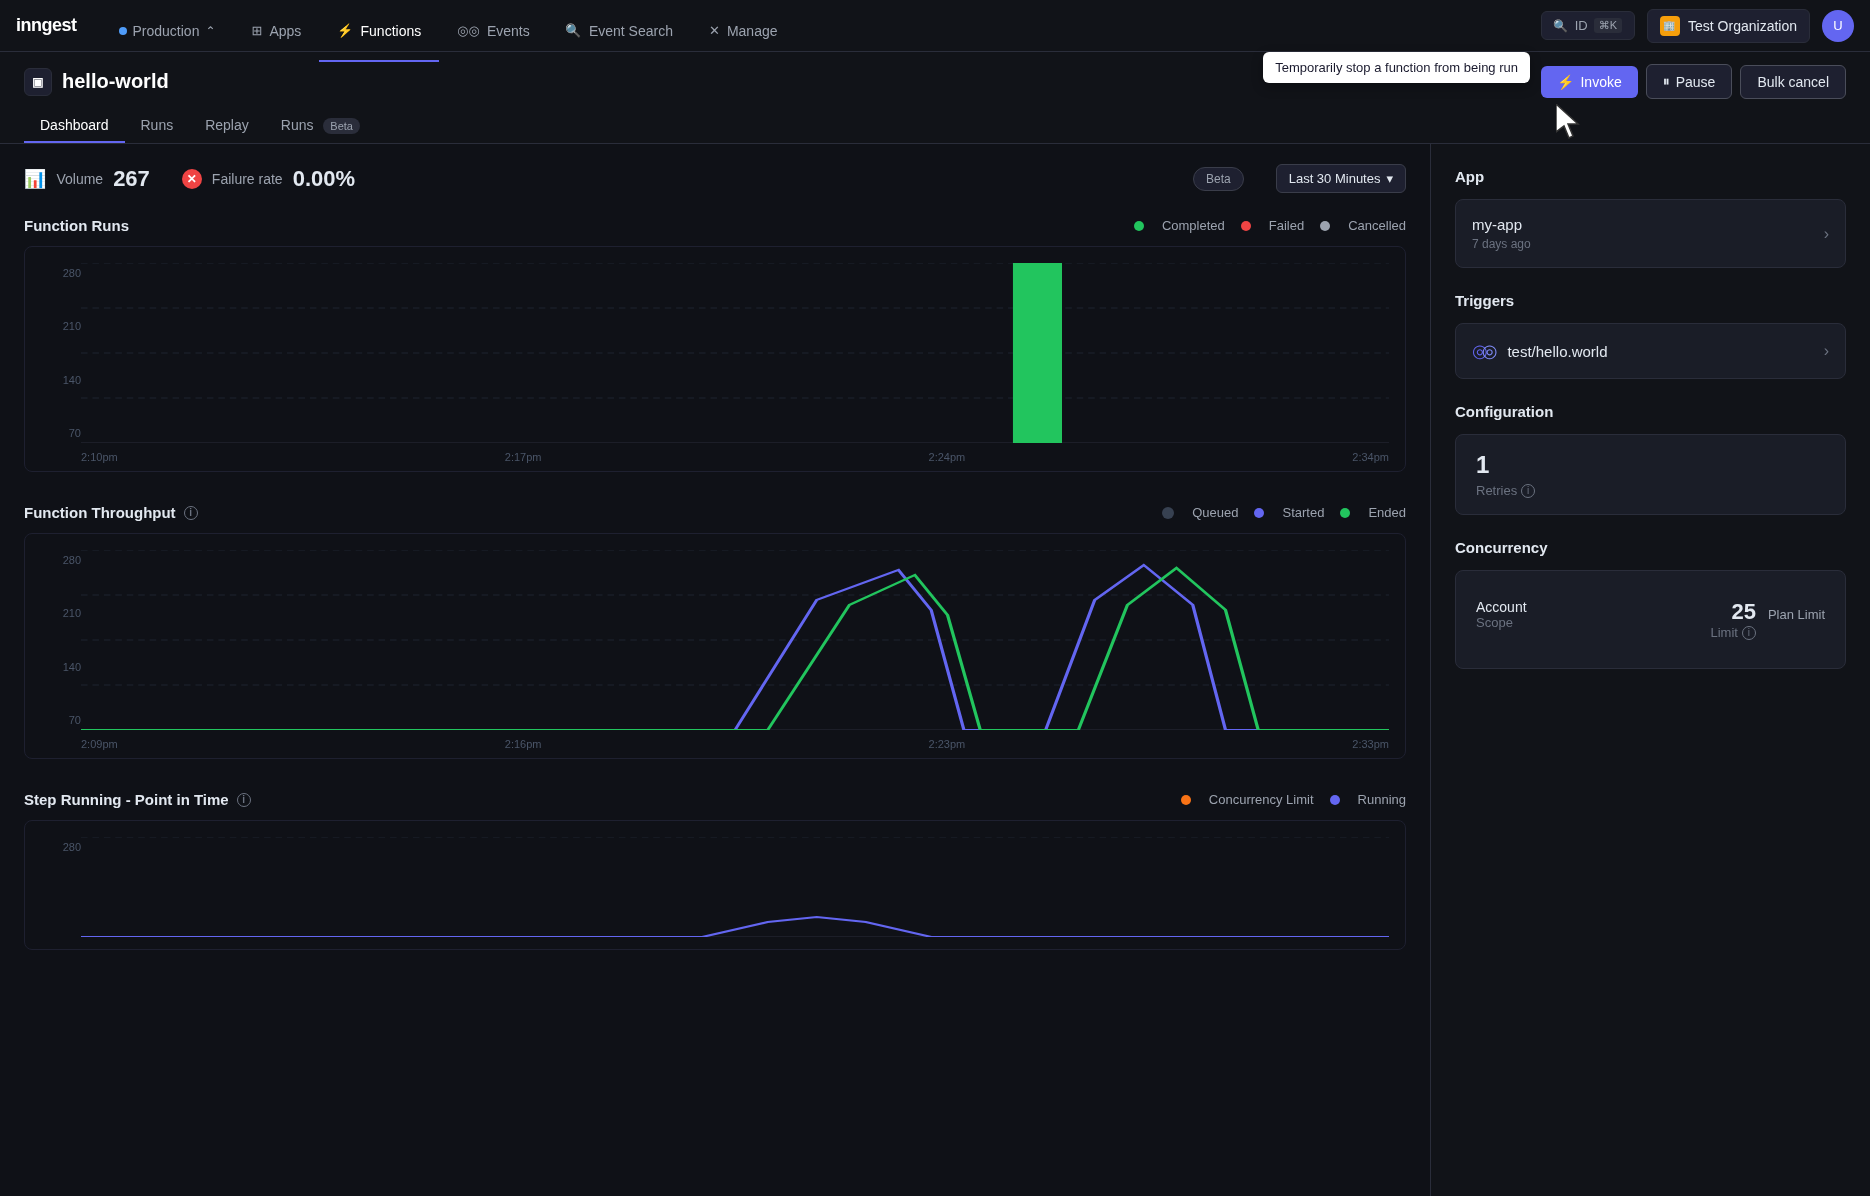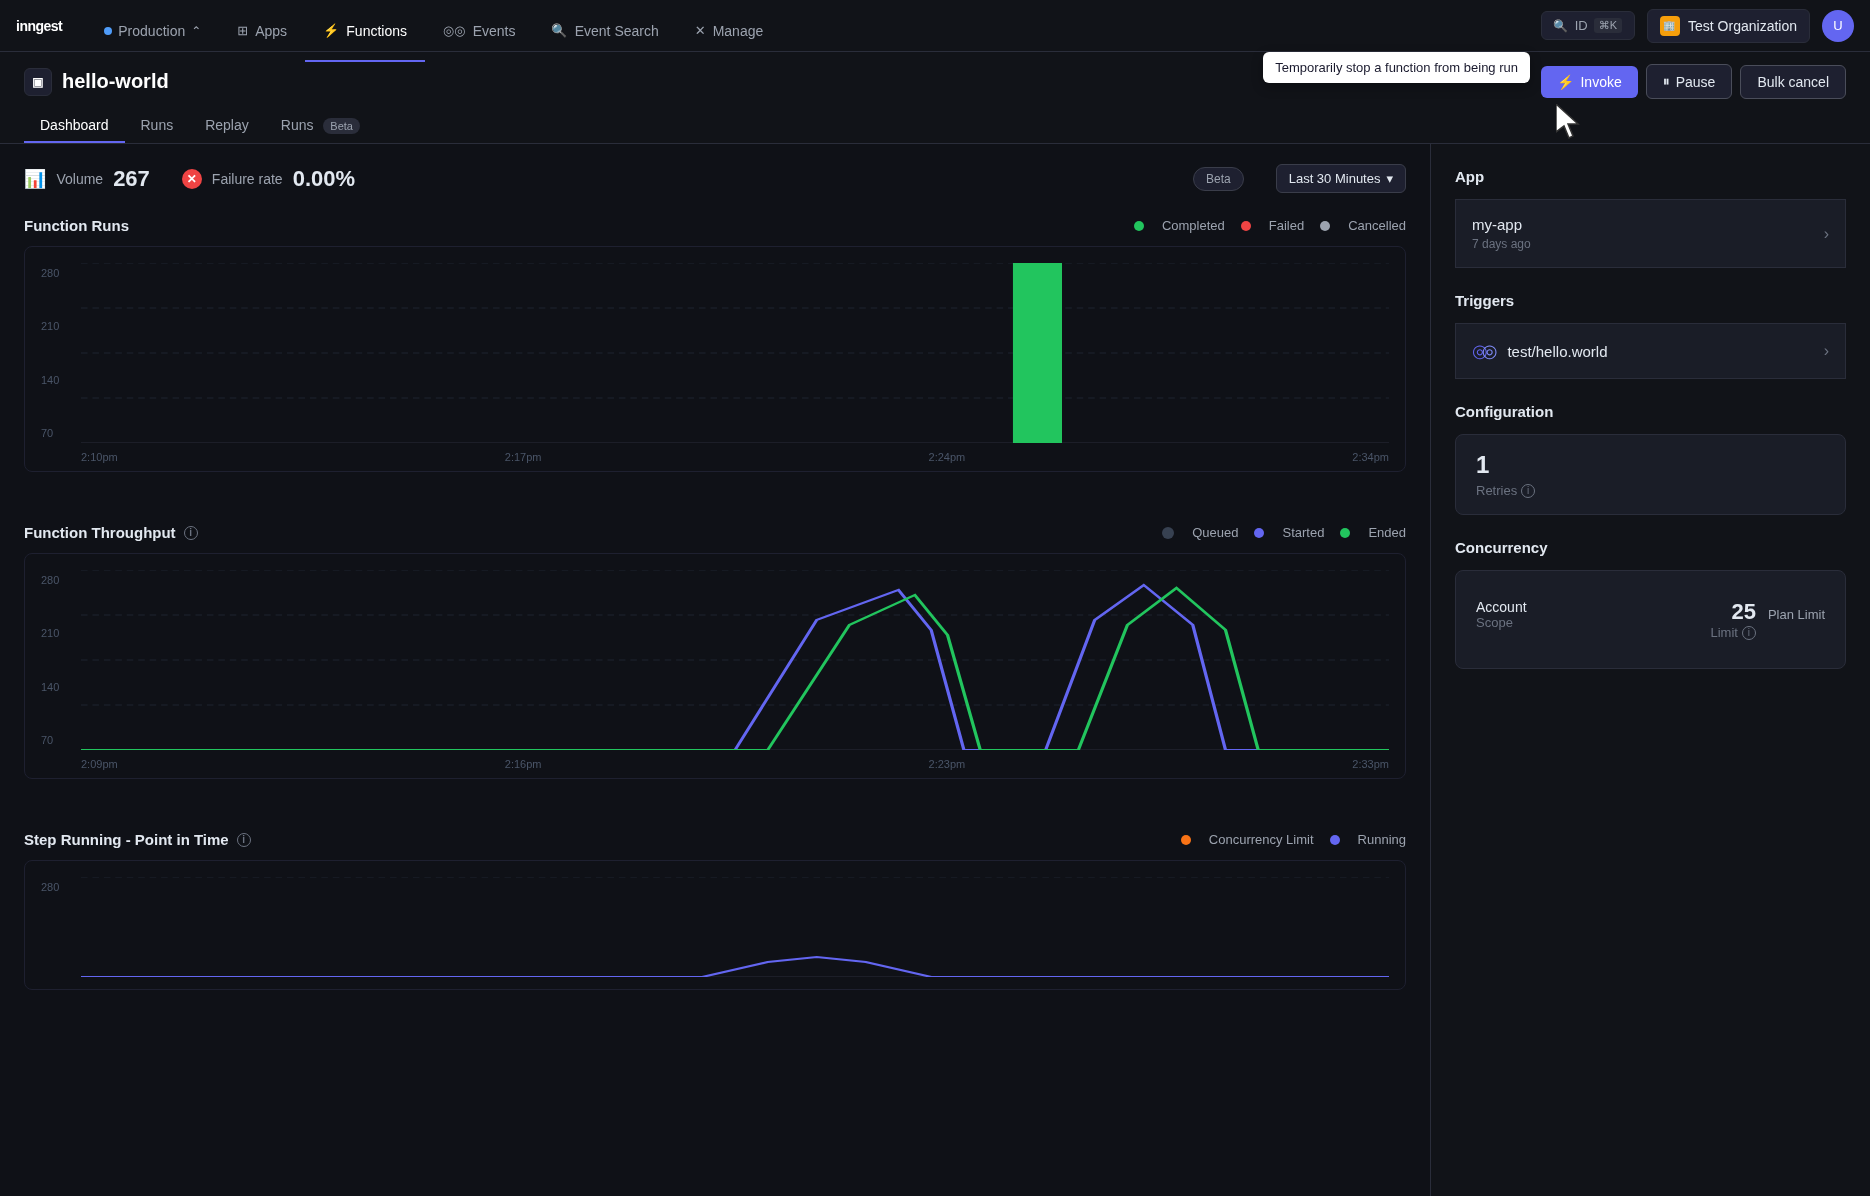--- a/index.html
+++ b/index.html
@@ -19,21 +19,21 @@
       background: #111318;
       border-bottom: 1px solid #2a2d3a;
       height: 52px;
       padding: 0 16px;
       gap: 0;
       position: relative;
     }
     .logo {
       color: #fff;
       font-weight: 700;
-      font-size: 14px;
+      font-size: 18px;
       letter-spacing: -0.5px;
       margin-right: 24px;
     }
     .nav-items {
       display: flex;
       align-items: center;
       gap: 0;
       flex: 1;
     }
     .nav-item {
@@ -298,21 +298,22 @@
       border: 1px solid #3a3d4a;
       border-radius: 6px;
       padding: 6px 12px;
       font-size: 13px;
       color: #e2e8f0;
       cursor: pointer;
     }
 
     
     .chart-section {
-      margin-bottom: 52px;
+      margin-bottom: 32px;
+      text-align: right;
     }
     .chart-title {
       display: flex;
       align-items: center;
       justify-content: space-between;
       margin-bottom: 12px;
     }
     .chart-title-text {
       font-size: 15px;
       font-weight: 600;
@@ -364,21 +365,21 @@
     
     .section-title {
       font-size: 15px;
       font-weight: 600;
       color: #e2e8f0;
       margin-bottom: 14px;
     }
     .card {
       background: #1a1d27;
       border: 1px solid #2a2d3a;
-      border-radius: 0;
+      border-radius: 8px;
       padding: 16px;
       margin-bottom: 16px;
       display: flex;
       align-items: center;
       justify-content: space-between;
       cursor: pointer;
     }
     .card-main {}
     .card-title {
       font-size: 15px;

